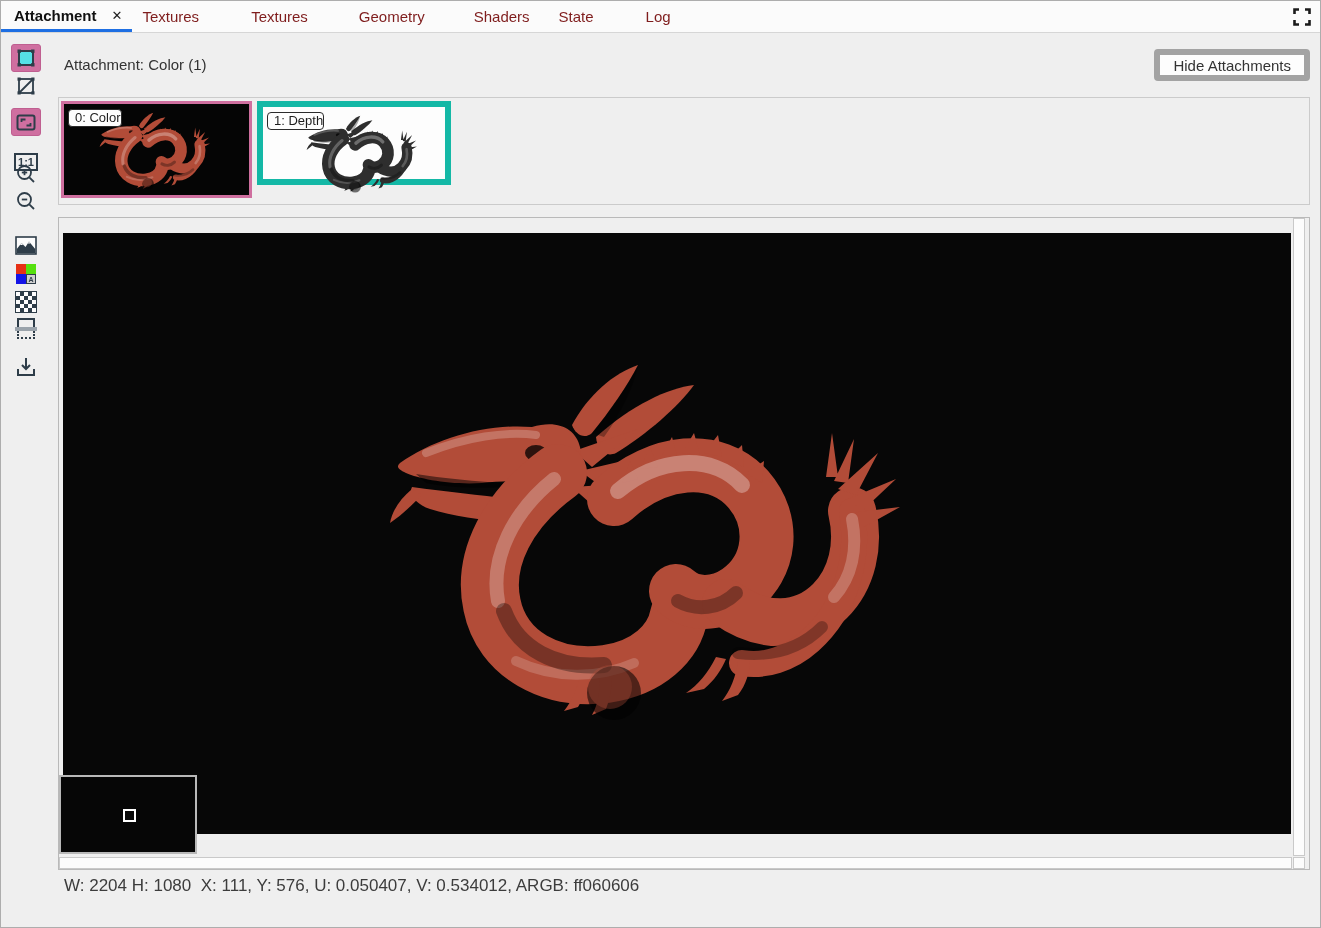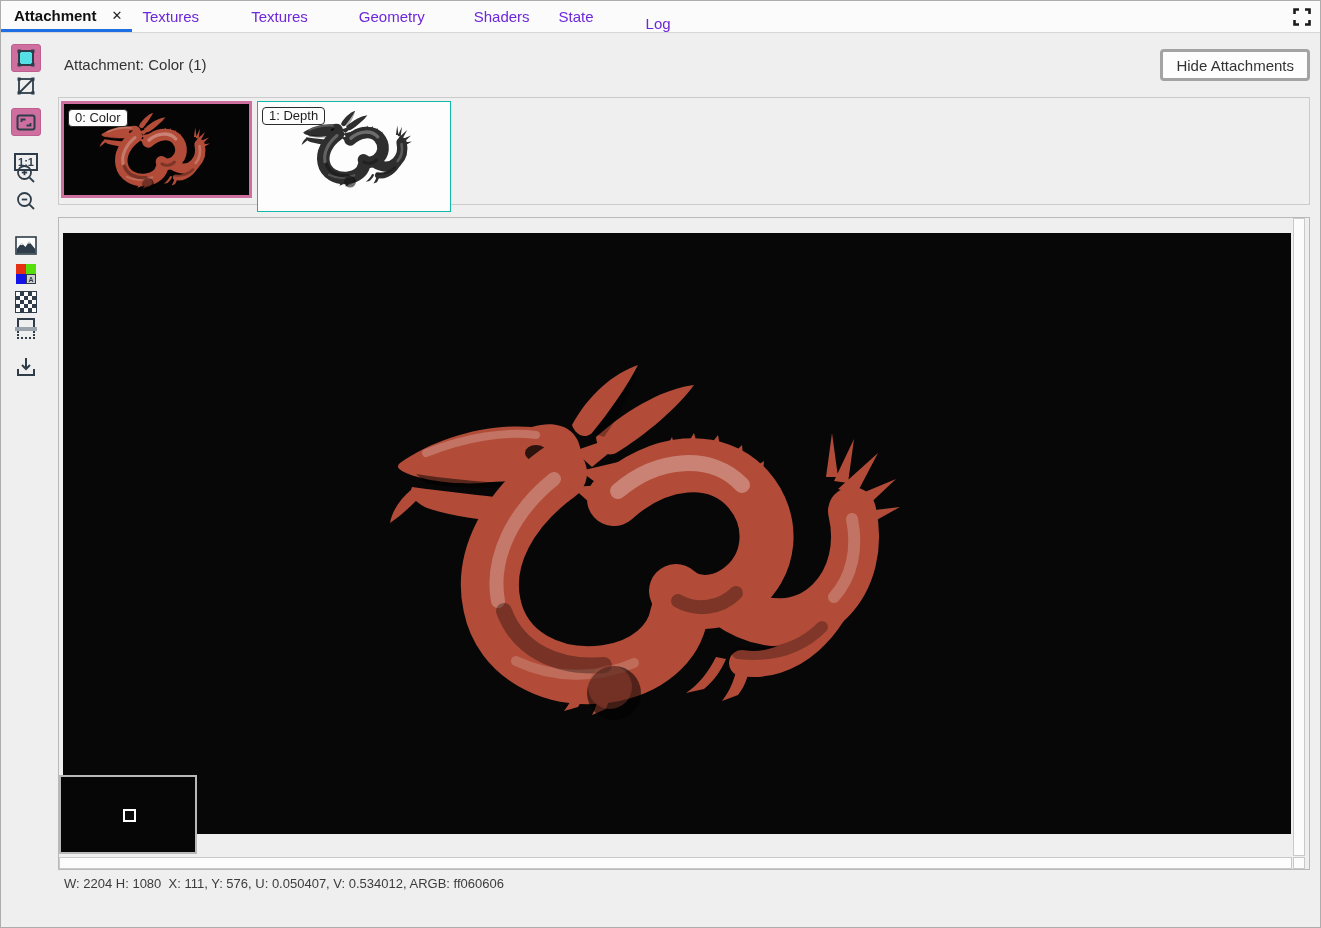--- a/index.html
+++ b/index.html
@@ -1,26 +1,26 @@
 <!DOCTYPE html>
 <html><head>
 <meta charset="utf-8">
 <style>
   html,body{margin:0;padding:0;background:#e6e6e6;font-family:"Liberation Sans","DejaVu Sans",sans-serif;}
   .window{position:relative;width:1319px;height:926px;background:#efefef;border:1px solid #adadad;overflow:hidden;}
 
   
   .tabbar{position:absolute;left:0;top:0;width:1319px;height:31px;background:#fbfbfb;
           border-bottom:1px solid #d6d6d6;display:flex;align-items:stretch;}
-  .tab{display:flex;align-items:center;font-size:15px;color:#6d28d9;cursor:default;}
+  .tab{display:flex;align-items:center;font-size:15px;color:#7f1d1d;cursor:default;}
   .tab.active{font-weight:bold;color:#111;border-bottom:3px solid #1e6fe3;padding:0 10px 0 13px;}
   .tab .close{margin-left:15px;font-size:13px;font-weight:normal;color:#222;}
   .tab.plain{padding:0 2px;}
   .t-textures{margin-left:8px;} .t-pipeline{margin-left:48px;} .t-geometry{margin-left:47px;}
-  .t-shaders{margin-left:45px;} .t-state{margin-left:25px;} .t-log{margin-left:48px;align-items:flex-end;}
+  .t-shaders{margin-left:45px;} .t-state{margin-left:25px;} .t-log{margin-left:48px;}
   .fullscreen-btn{position:absolute;right:7px;top:5px;width:22px;height:22px;display:flex;align-items:center;justify-content:center;}
 
   
   .tool{position:absolute;left:10px;width:30px;height:28px;display:flex;align-items:center;justify-content:center;}
   .tool.pinksel{background:#cf6fa0;border:1px solid #bf5f90;border-radius:3px;width:28px;height:26px;}
   .icon-11{border:2px solid #2e3d49;color:#2e3d49;font-weight:bold;font-size:11px;line-height:14px;padding:0 2px;background:#fff0;}
   .icon-checker{width:20px;height:20px;border:1px solid #2e3d49;
     background:repeating-conic-gradient(#2e3d49 0 25%, #fdfdfd 0 50%) 0 0 / 8px 8px;}
   .icon-range{width:22px;}
   .icon-range .r-top{height:7px;border:2px solid #2e3d49;border-bottom:none;margin:0 2px;}
@@ -30,45 +30,45 @@
   .icon-rgba .sq{position:absolute;width:10px;height:10px;}
   .icon-rgba .r{left:0;top:0;background:#e63014;}
   .icon-rgba .g{left:10px;top:0;background:#55e00e;}
   .icon-rgba .b{left:0;top:10px;background:#1414e6;}
   .icon-rgba .a{left:10px;top:10px;background:#cfcfcf;border:1.5px solid #2e3d49;box-sizing:border-box;
                 font-size:7px;font-weight:bold;color:#2e3d49;display:flex;align-items:center;justify-content:center;}
 
   
   .attach-label{position:absolute;left:63px;top:55px;font-size:15px;color:#333;}
   .hide-btn{position:absolute;right:10px;top:48px;height:32px;padding:0 13px;background:#fdfdfd;
-            border:3px solid #a3a3a3;border-radius:4px;font-size:15px;color:#333;
+            border:6px solid #a3a3a3;border-radius:4px;font-size:15px;color:#333;
             display:flex;align-items:center;font-family:inherit;}
 
   .thumb-panel{position:absolute;left:57px;top:96px;width:1250px;height:106px;background:#efefef;
                border:1px solid #cbcbcb;}
   .thumb{position:absolute;box-sizing:border-box;}
   .thumb.color-thumb{left:2px;top:3px;width:191px;height:97px;background:#050505;border:3px solid #cf6f9f;}
-  .thumb.depth-thumb{left:198px;top:3px;width:194px;height:111px;background:#fdfdfd;border:1px solid #14b8a6;}
+  .thumb.depth-thumb{left:198px;top:3px;width:194px;height:84px;background:#fdfdfd;border:6px solid #14b8a6;}
   .thumb-badge{position:absolute;left:4px;top:5px;background:#fdfdfd;border:1.5px solid #2b2b2b;
-               border-radius:4px;padding:0px 6px 1px 6px;font-size:13px;color:#1d1d1d;z-index:3;}
+               border-radius:4px;padding:0px 0 1px 6px;font-size:13px;color:#1d1d1d;z-index:3;}
   .thumb svg{position:absolute;}
 
   .viewport-panel{position:absolute;left:57px;top:216px;width:1250px;height:651px;background:#efefef;
                   border:1px solid #b9b9b9;}
   .render{position:absolute;left:4px;top:15px;width:1228px;height:601px;background:#070707;overflow:hidden;}
   .dragon-main{position:absolute;left:323px;top:128px;}
   .dragon-red{color:#b24c38;}
   .dragon-depth{color:#2e2e2e;}
   .pip{position:absolute;left:0px;top:557px;width:134px;height:75px;background:#060606;border:2px solid #b8b8b8;z-index:4;}
   .pip-marker{position:absolute;left:62px;top:32px;width:9px;height:9px;border:2px solid #ffffff;background:#0a0a0a;}
   .vscroll{position:absolute;left:1234px;top:0px;width:12px;height:638px;background:#fcfcfc;border:1px solid #c9c9c9;box-sizing:border-box;}
   .hscroll{position:absolute;left:0px;top:639px;width:1233px;height:12px;background:#fcfcfc;border:1px solid #c9c9c9;box-sizing:border-box;}
   .scroll-corner{position:absolute;left:1234px;top:639px;width:12px;height:12px;background:#fcfcfc;border:1px solid #c9c9c9;box-sizing:border-box;}
 
-  .status{position:absolute;left:63px;top:875px;font-size:13px;color:#3c3c3c;white-space:pre;}
+  .status{position:absolute;left:63px;top:875px;font-size:17px;color:#3c3c3c;white-space:pre;}
 
   .hidden-defs{position:absolute;width:0;height:0;overflow:hidden;}
 </style>
 </head>
 <body>
 
 <svg class="hidden-defs" xmlns="http://www.w3.org/2000/svg" xmlns:xlink="http://www.w3.org/1999/xlink" aria-hidden="true">
   <symbol id="dragon-shape" viewBox="0 0 520 370">
 
     <path fill="currentColor" d="M186,64 C202,34 228,12 252,4 C242,24 224,50 206,72 C198,79 189,73 186,64 Z"></path>

